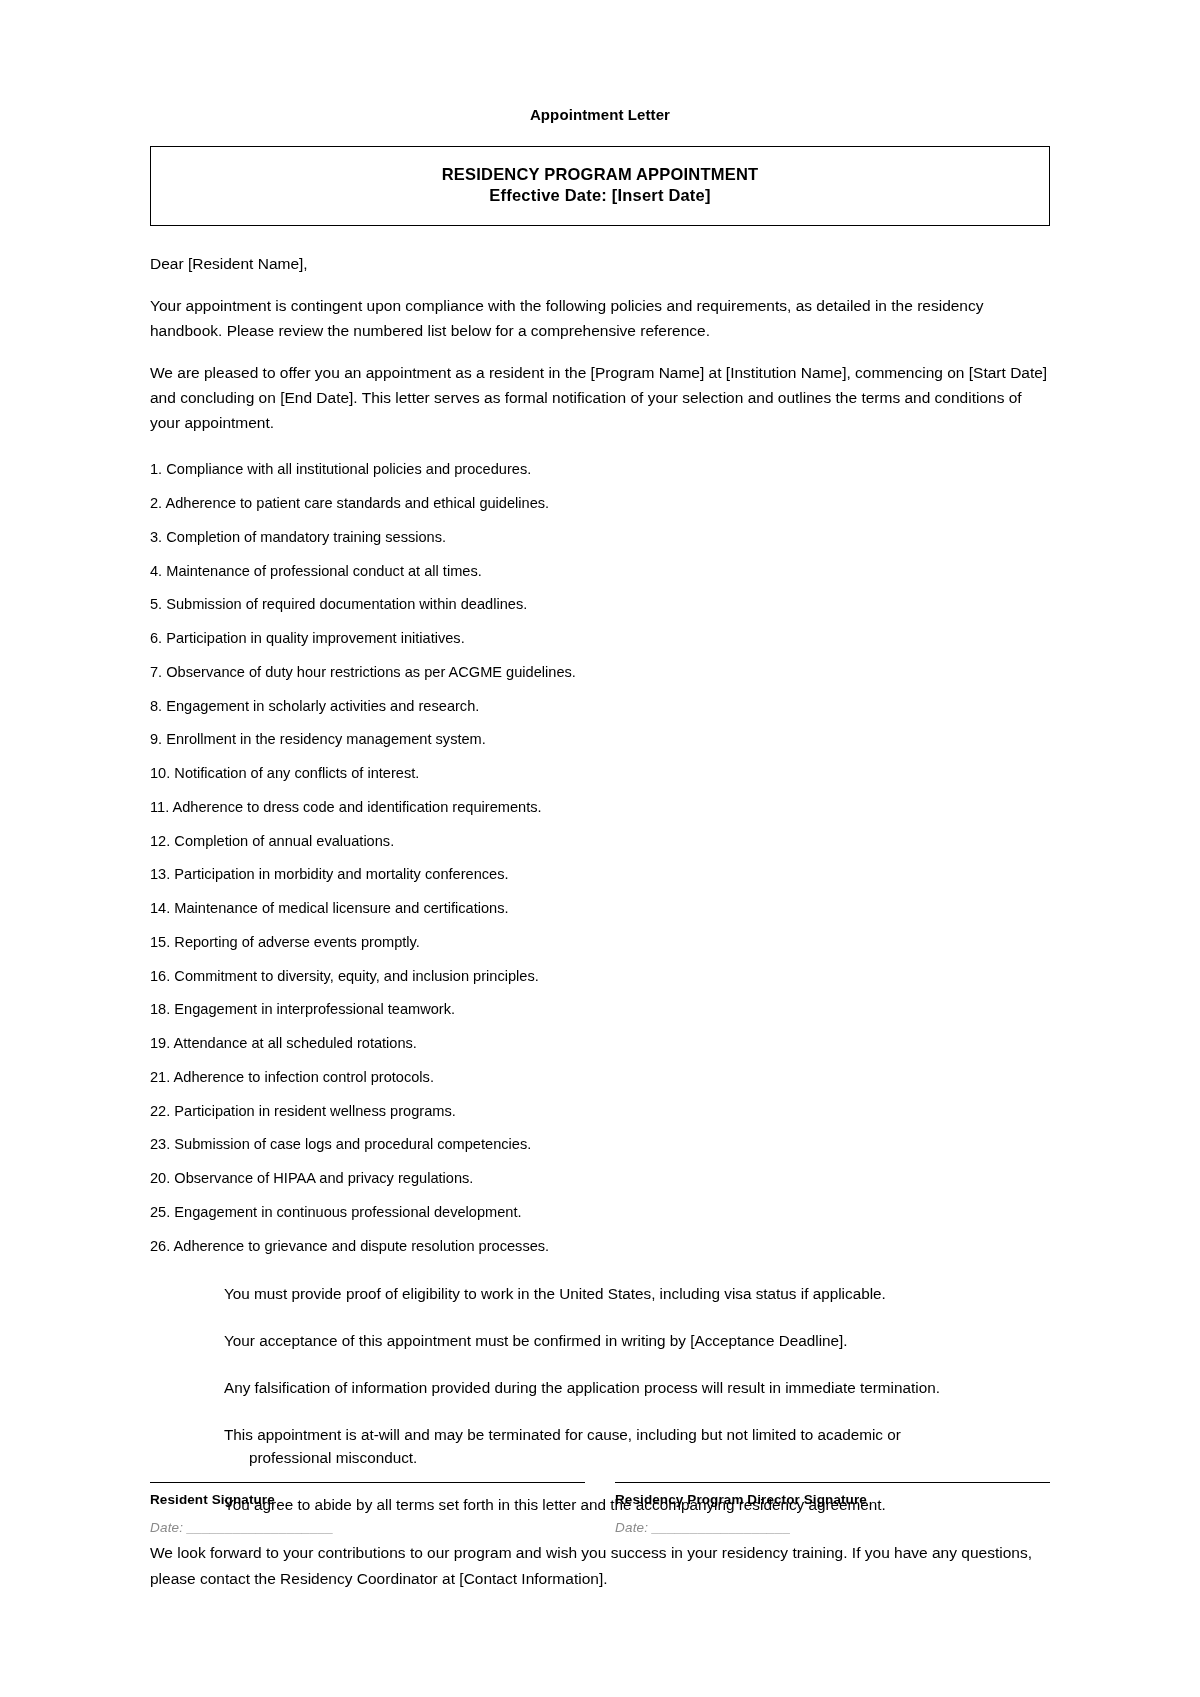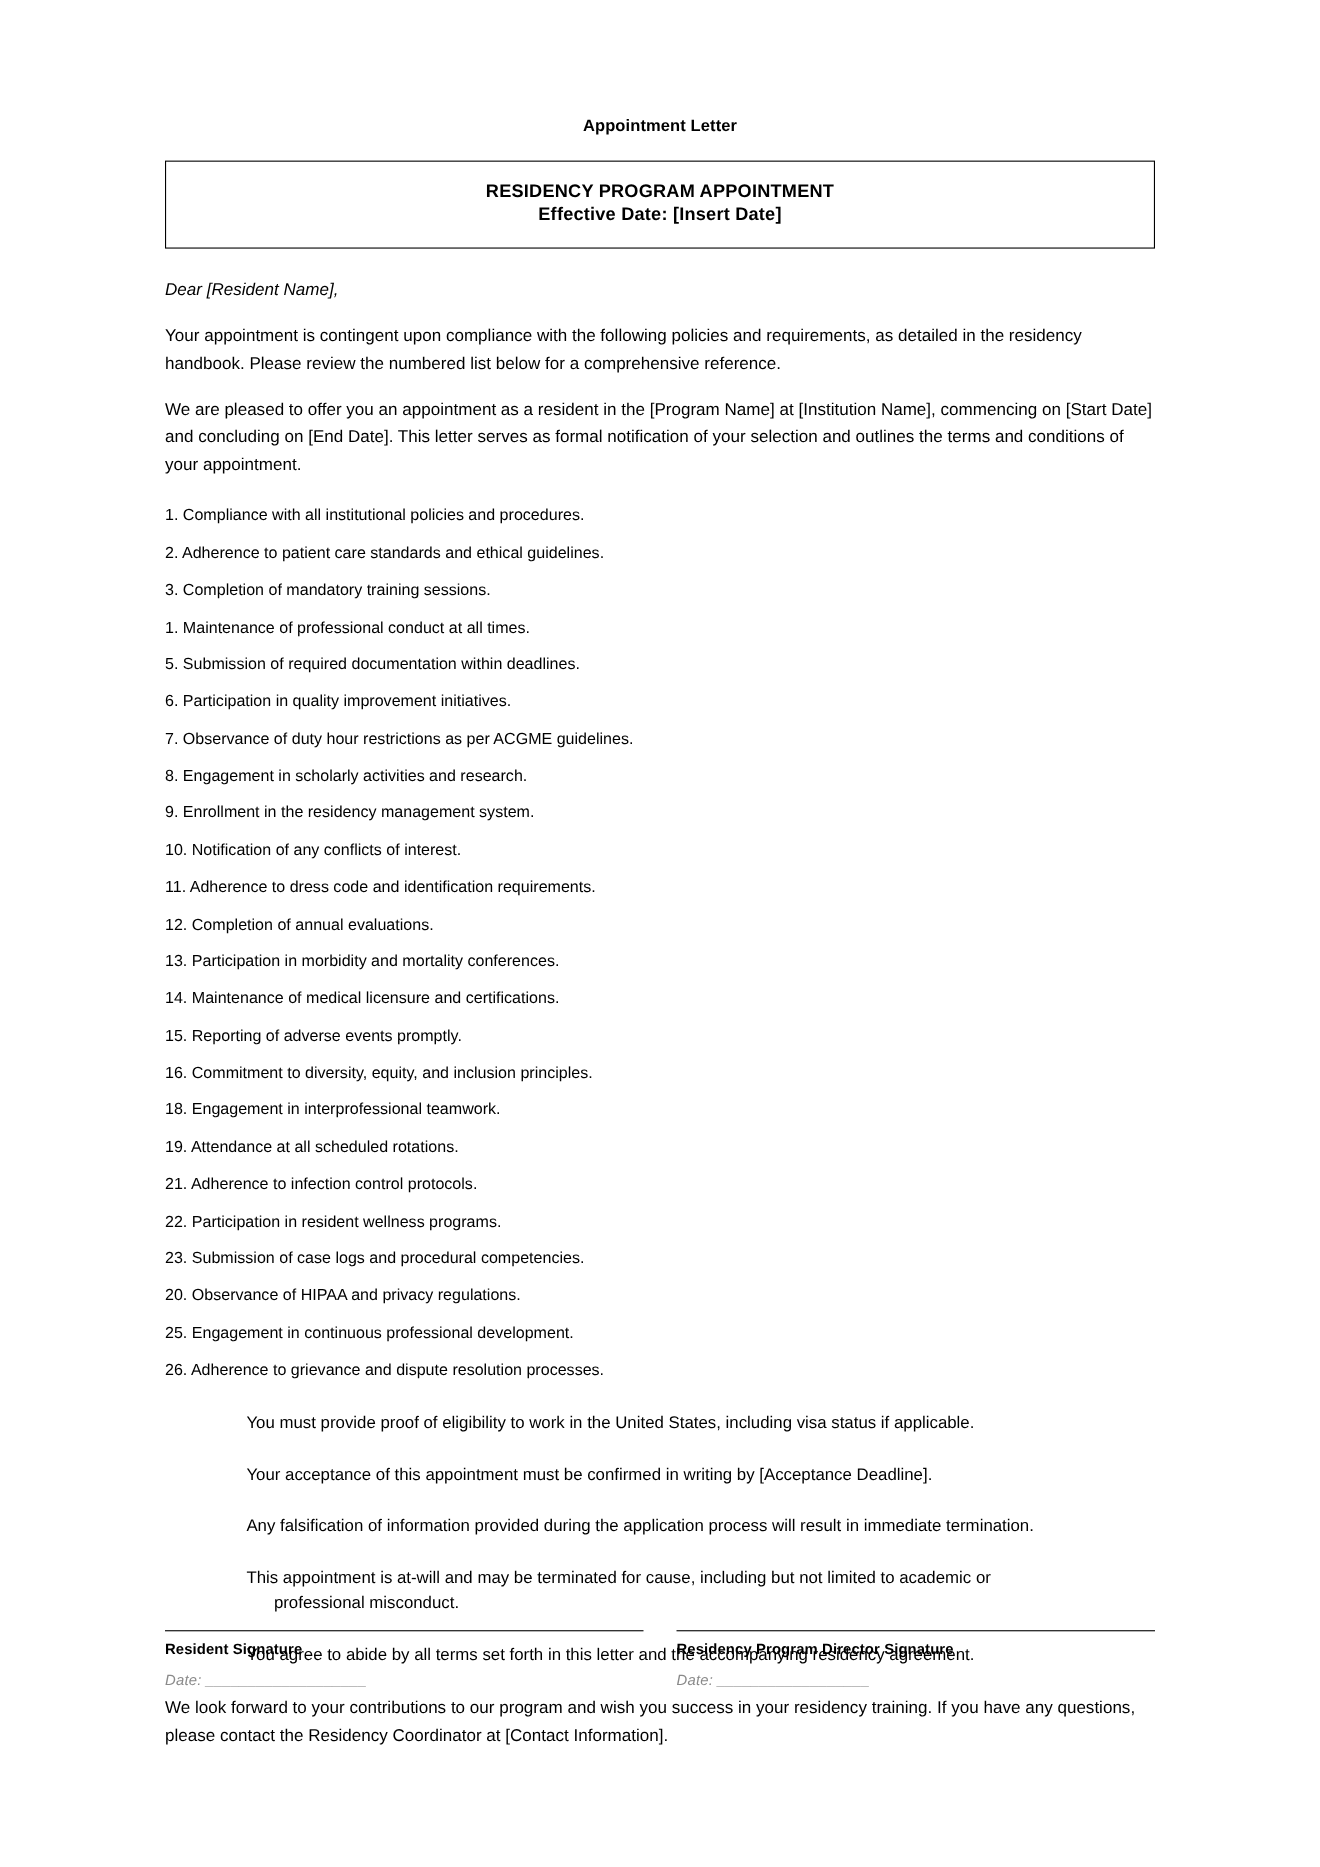--- a/index.html
+++ b/index.html
@@ -51,21 +51,20 @@
   .header-line2 {
     font-size: 16.5px;
     font-weight: bold;
     line-height: 1.3;
     letter-spacing: 0.2px;
   }
   .salutation {
     font-size: 15.5px;
     margin-top: 26px;
     line-height: 1.55;
-    font-style: italic;
   }
   .body-para {
     font-size: 15.5px;
     line-height: 1.62;
     margin-top: 17px;
     text-align: left;
   }
   .numbered-list {
     margin-top: 24px;
   }
@@ -142,21 +141,21 @@
     <div class="salutation">Dear [Resident Name],</div>
 
     <div class="body-para">Your appointment is contingent upon compliance with the following policies and requirements, as detailed in the residency handbook. Please review the numbered list below for a comprehensive reference.</div>
 
     <div class="body-para">We are pleased to offer you an appointment as a resident in the [Program Name] at [Institution Name], commencing on [Start Date] and concluding on [End Date]. This letter serves as formal notification of your selection and outlines the terms and conditions of your appointment.</div>
 
     <div class="numbered-list">
       <div class="numbered-item">1. Compliance with all institutional policies and procedures.</div>
       <div class="numbered-item">2. Adherence to patient care standards and ethical guidelines.</div>
       <div class="numbered-item">3. Completion of mandatory training sessions.</div>
-      <div class="numbered-item">1. Maintenance of professional conduct at all times.</div>
+      <div class="numbered-item">4. Maintenance of professional conduct at all times.</div>
       <div class="numbered-item">5. Submission of required documentation within deadlines.</div>
       <div class="numbered-item">6. Participation in quality improvement initiatives.</div>
       <div class="numbered-item">7. Observance of duty hour restrictions as per ACGME guidelines.</div>
       <div class="numbered-item">8. Engagement in scholarly activities and research.</div>
       <div class="numbered-item">9. Enrollment in the residency management system.</div>
       <div class="numbered-item">10. Notification of any conflicts of interest.</div>
       <div class="numbered-item">11. Adherence to dress code and identification requirements.</div>
       <div class="numbered-item">12. Completion of annual evaluations.</div>
       <div class="numbered-item">13. Participation in morbidity and mortality conferences.</div>
       <div class="numbered-item">14. Maintenance of medical licensure and certifications.</div>

